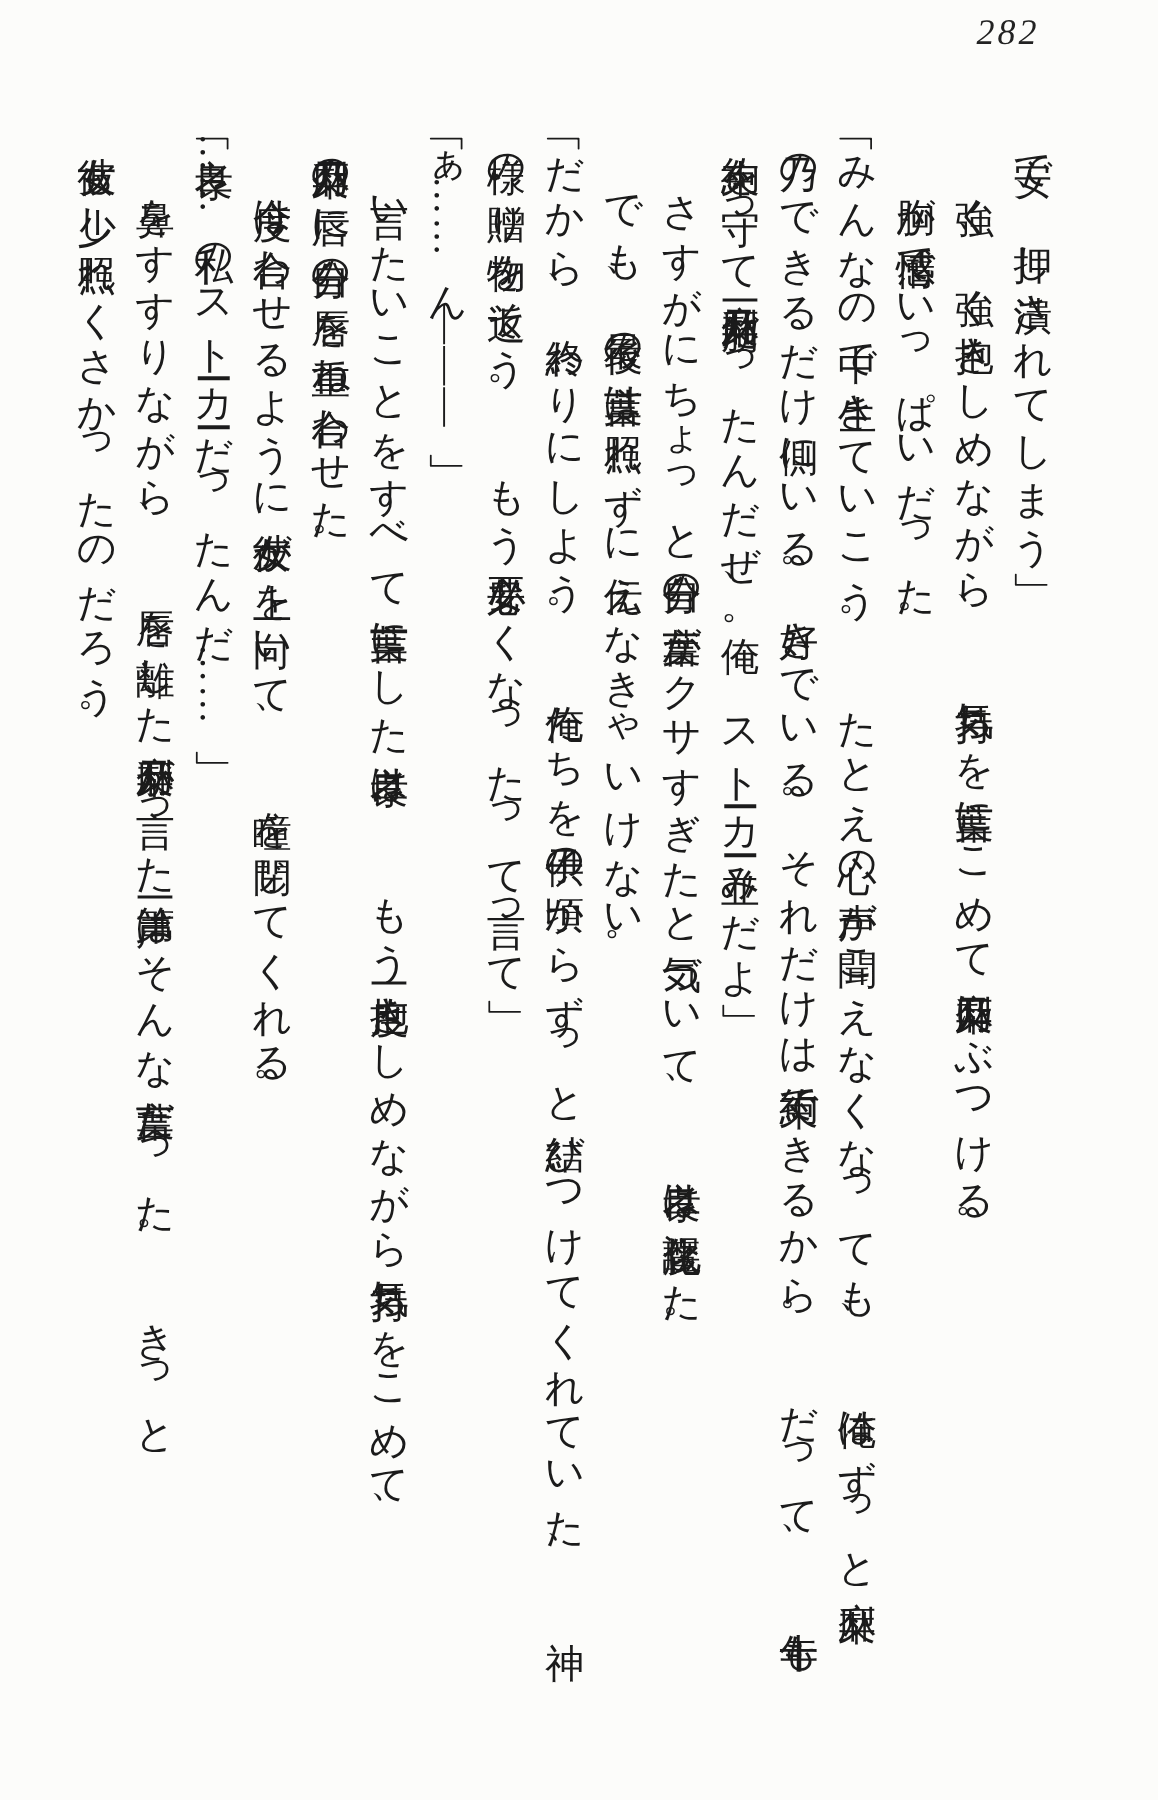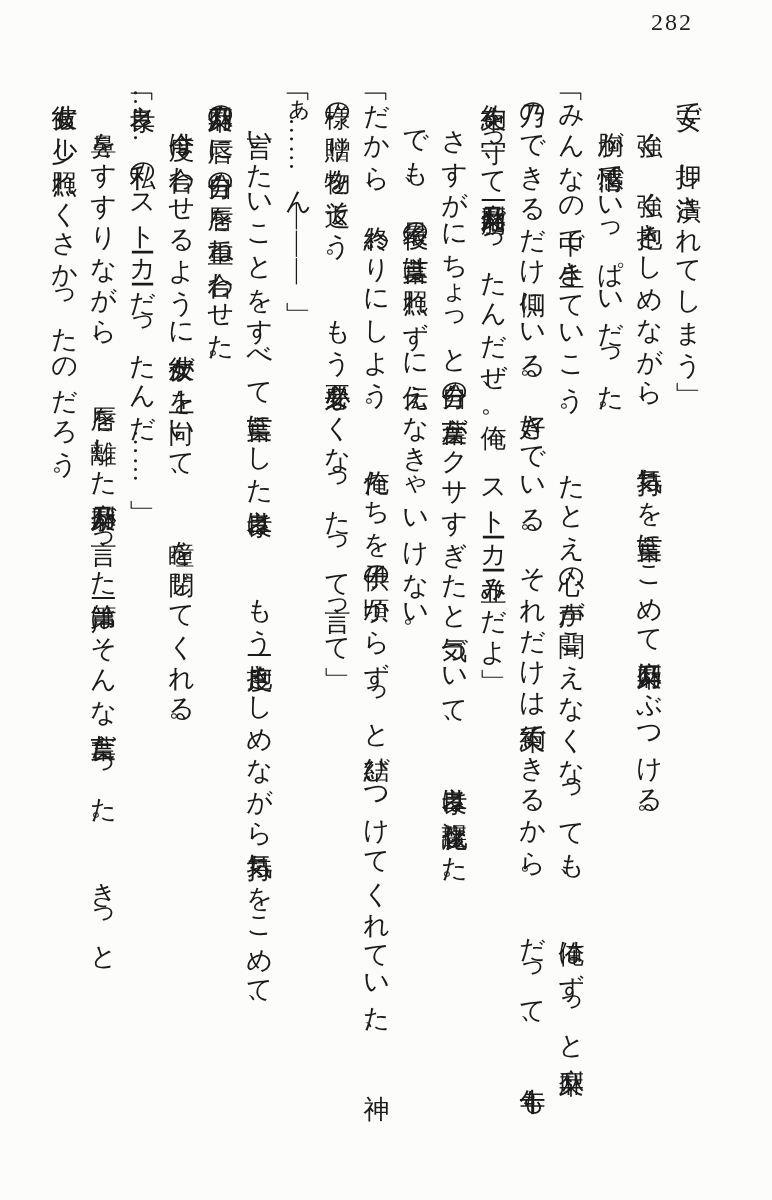--- a/index.html
+++ b/index.html
@@ -16,20 +16,21 @@
   }
   .page {
     position: absolute;
     inset: 0;
   }
   .page-number {
     position: absolute;
     top: 9px;
     left: 651px;
     font-size: 24px;
+    font-style: italic;
     letter-spacing: 2px;
     color: #222222;
   }
   .text-block {
     position: absolute;
     top: 84px;
     right: 64px;
     height: 1100px;
     writing-mode: vertical-rl;
     text-orientation: mixed;

